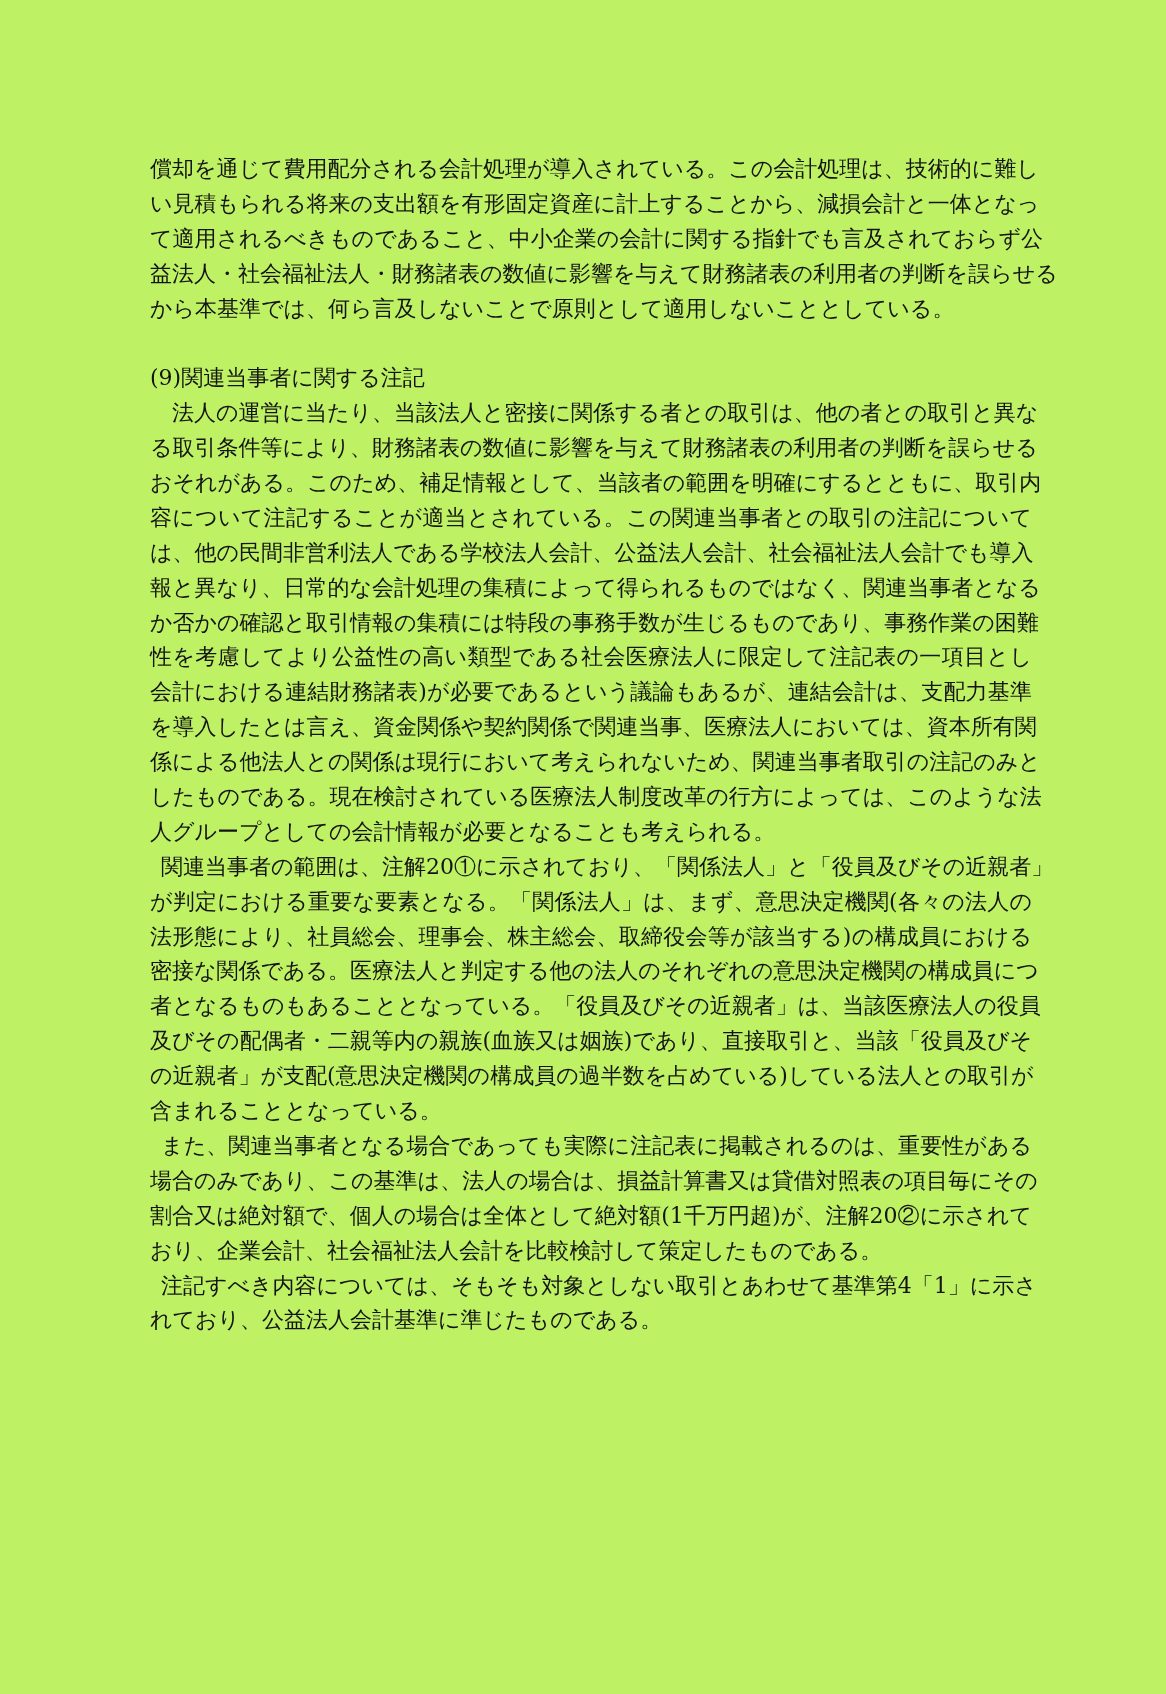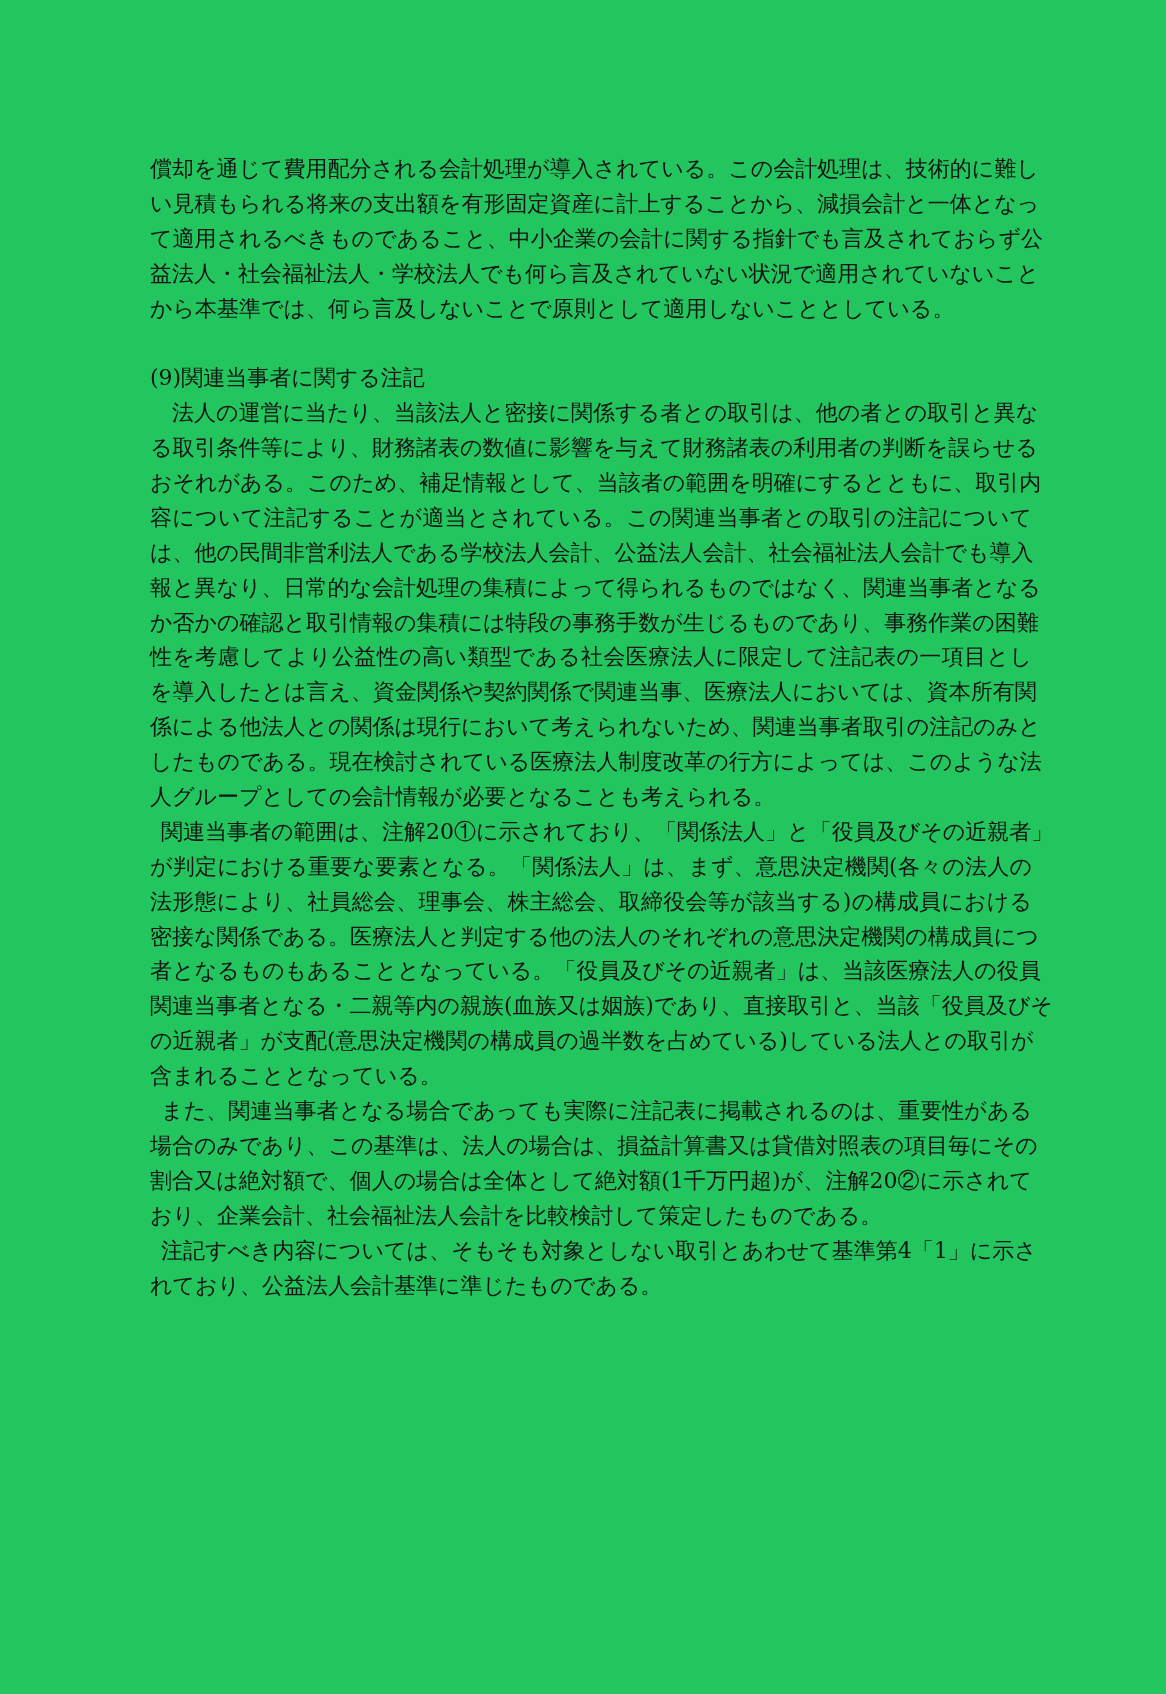--- a/index.html
+++ b/index.html
@@ -36,48 +36,49 @@
   .line.end,
   .line.heading,
   .line.blank {
     text-align: left;
     text-align-last: left;
   }
 </style>
 </head>
 <body>
 
-<div class="page" style="background: #22c55e; color: rgb(20, 20, 20);">
+<div class="page" style="background: #bef264; color: rgb(20, 20, 20);">
   <main class="text-block">
 
   <div class="line fill">償却を通じて費用配分される会計処理が導入されている。この会計処理は、技術的に難し</div>
       <div class="line fill">い見積もられる将来の支出額を有形固定資産に計上することから、減損会計と一体となっ</div>
       <div class="line fill">て適用されるべきものであること、中小企業の会計に関する指針でも言及されておらず公</div>
-      <div class="line fill">益法人・社会福祉法人・学校法人でも何ら言及されていない状況で適用されていないこと</div>
+      <div class="line fill">益法人・社会福祉法人・財務諸表の数値に影響を与えて財務諸表の利用者の判断を誤らせる</div>
       <div class="line end">から本基準では、何ら言及しないことで原則として適用しないこととしている。</div>
       <div class="line blank"></div>
       <div class="line heading">(9)関連当事者に関する注記</div>
       <div class="line fill">　法人の運営に当たり、当該法人と密接に関係する者との取引は、他の者との取引と異な</div>
       <div class="line fill">る取引条件等により、財務諸表の数値に影響を与えて財務諸表の利用者の判断を誤らせる</div>
       <div class="line fill">おそれがある。このため、補足情報として、当該者の範囲を明確にするとともに、取引内</div>
       <div class="line fill">容について注記することが適当とされている。この関連当事者との取引の注記について</div>
       <div class="line fill">は、他の民間非営利法人である学校法人会計、公益法人会計、社会福祉法人会計でも導入</div>
       <div class="line fill">報と異なり、日常的な会計処理の集積によって得られるものではなく、関連当事者となる</div>
       <div class="line fill">か否かの確認と取引情報の集積には特段の事務手数が生じるものであり、事務作業の困難</div>
       <div class="line fill">性を考慮してより公益性の高い類型である社会医療法人に限定して注記表の一項目とし</div>
+      <div class="line fill">会計における連結財務諸表)が必要であるという議論もあるが、連結会計は、支配力基準</div>
       <div class="line fill">を導入したとは言え、資金関係や契約関係で関連当事、医療法人においては、資本所有関</div>
       <div class="line fill">係による他法人との関係は現行において考えられないため、関連当事者取引の注記のみと</div>
       <div class="line fill">したものである。現在検討されている医療法人制度改革の行方によっては、このような法</div>
       <div class="line end">人グループとしての会計情報が必要となることも考えられる。</div>
       <div class="line fill"> 関連当事者の範囲は、注解20①に示されており、「関係法人」と「役員及びその近親者」</div>
       <div class="line fill">が判定における重要な要素となる。「関係法人」は、まず、意思決定機関(各々の法人の</div>
       <div class="line fill">法形態により、社員総会、理事会、株主総会、取締役会等が該当する)の構成員における</div>
       <div class="line fill">密接な関係である。医療法人と判定する他の法人のそれぞれの意思決定機関の構成員につ</div>
       <div class="line fill">者となるものもあることとなっている。「役員及びその近親者」は、当該医療法人の役員</div>
-      <div class="line fill">関連当事者となる・二親等内の親族(血族又は姻族)であり、直接取引と、当該「役員及びそ</div>
+      <div class="line fill">及びその配偶者・二親等内の親族(血族又は姻族)であり、直接取引と、当該「役員及びそ</div>
       <div class="line fill">の近親者」が支配(意思決定機関の構成員の過半数を占めている)している法人との取引が</div>
       <div class="line end">含まれることとなっている。</div>
       <div class="line fill"> また、関連当事者となる場合であっても実際に注記表に掲載されるのは、重要性がある</div>
       <div class="line fill">場合のみであり、この基準は、法人の場合は、損益計算書又は貸借対照表の項目毎にその</div>
       <div class="line fill">割合又は絶対額で、個人の場合は全体として絶対額(1千万円超)が、注解20②に示されて</div>
       <div class="line end">おり、企業会計、社会福祉法人会計を比較検討して策定したものである。</div>
       <div class="line fill"> 注記すべき内容については、そもそも対象としない取引とあわせて基準第4「1」に示さ</div>
       <div class="line end">れており、公益法人会計基準に準じたものである。</div>
     </main>
 </div>

